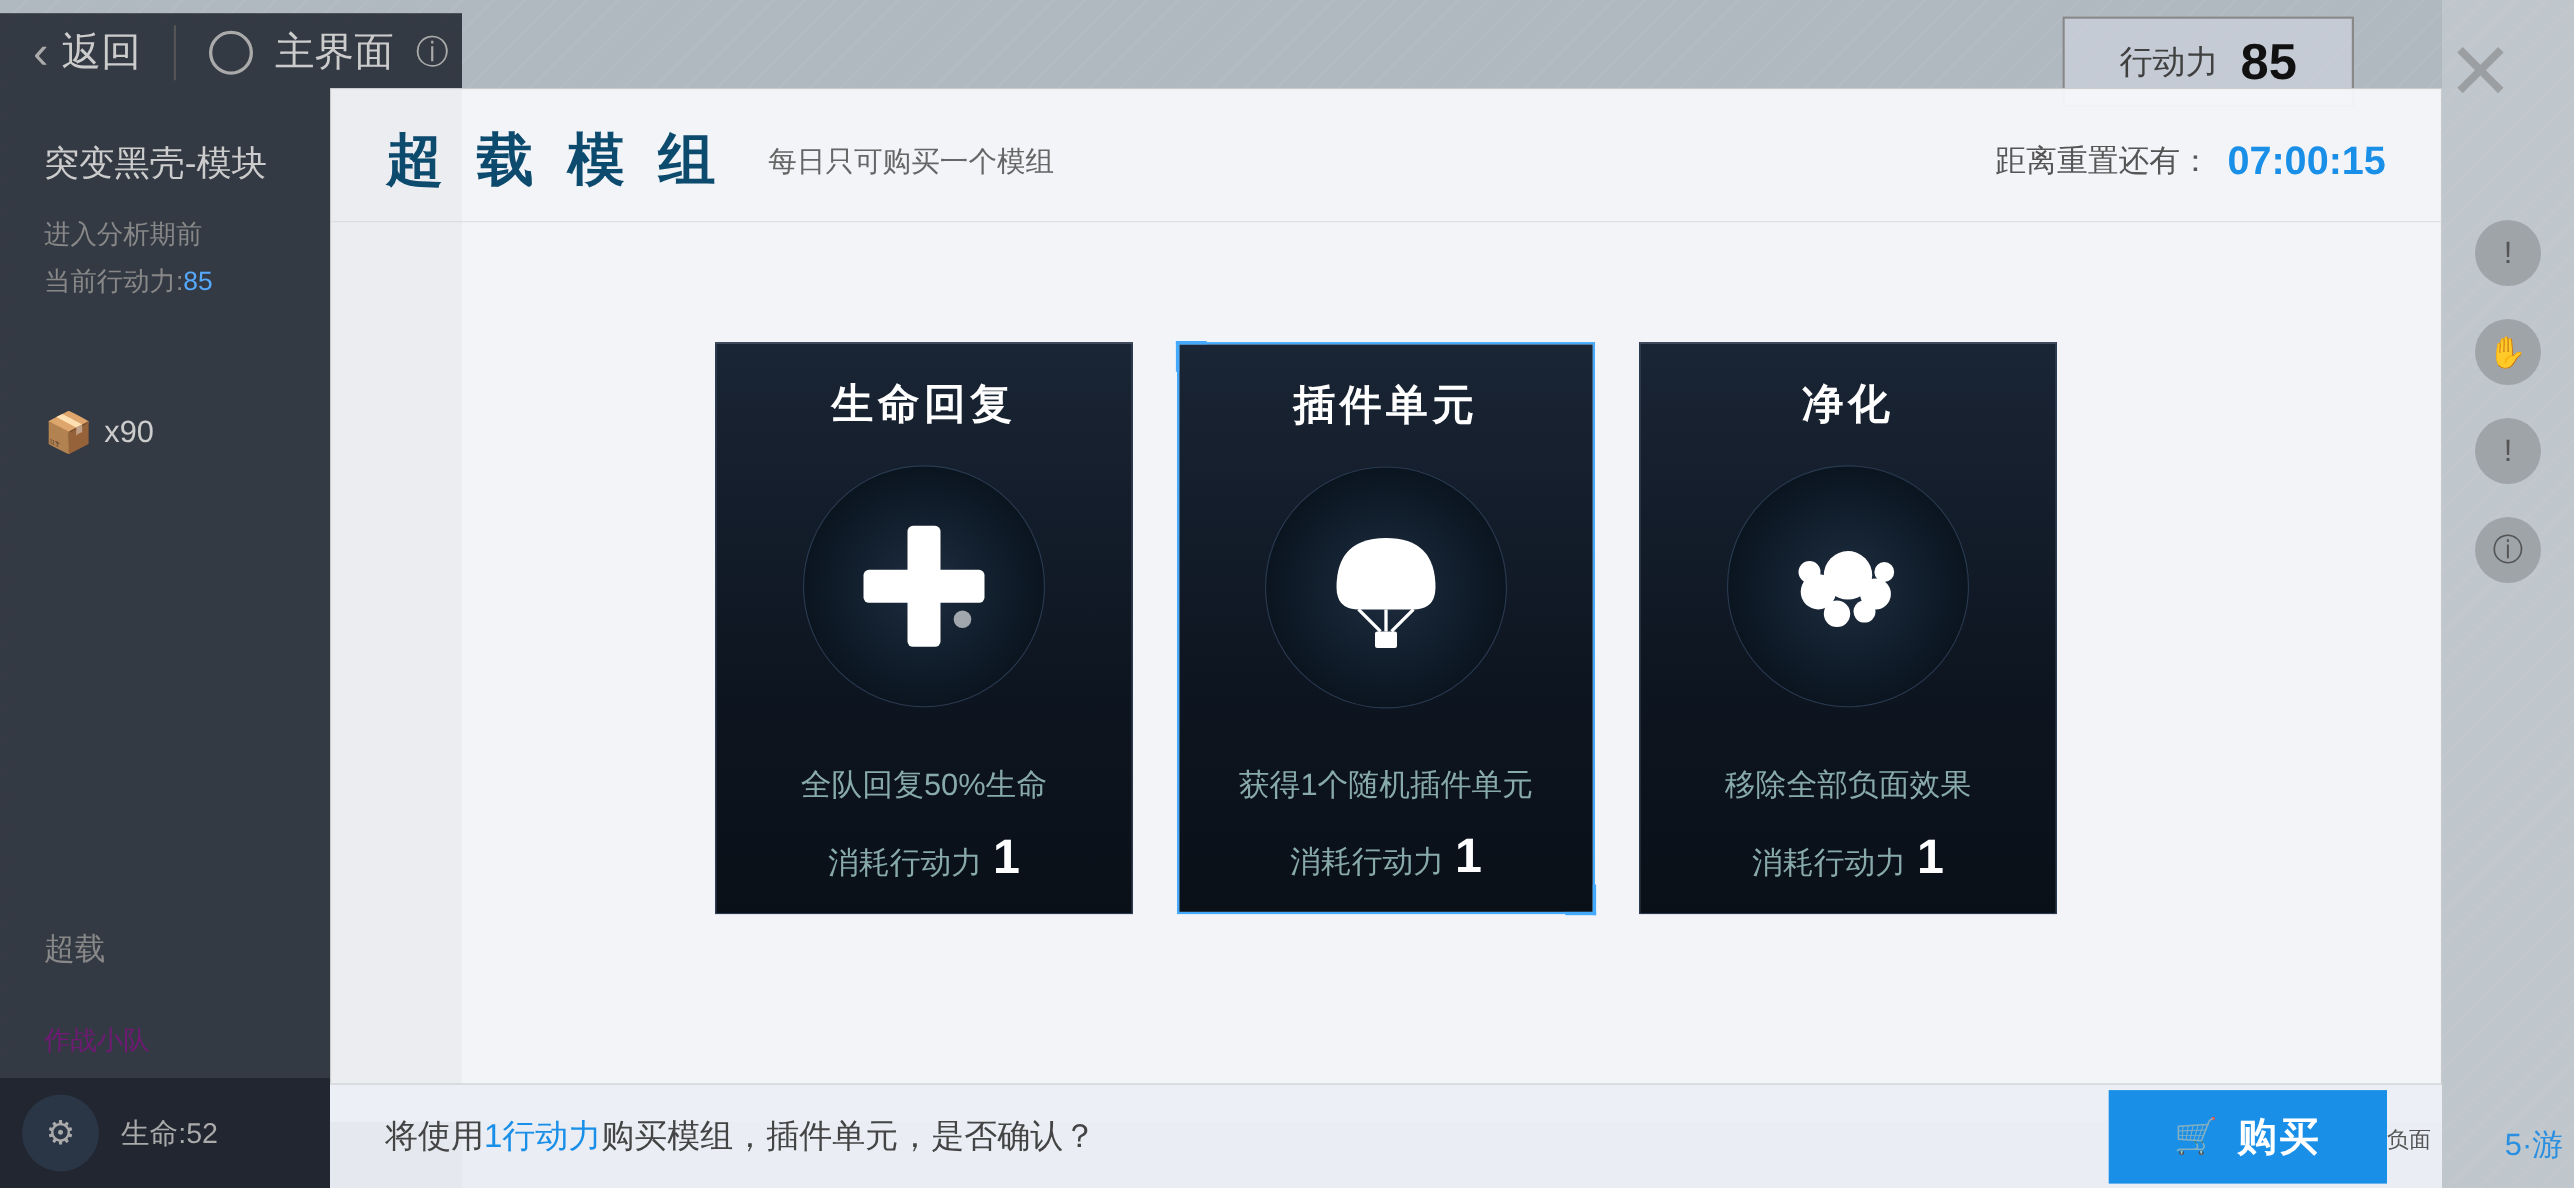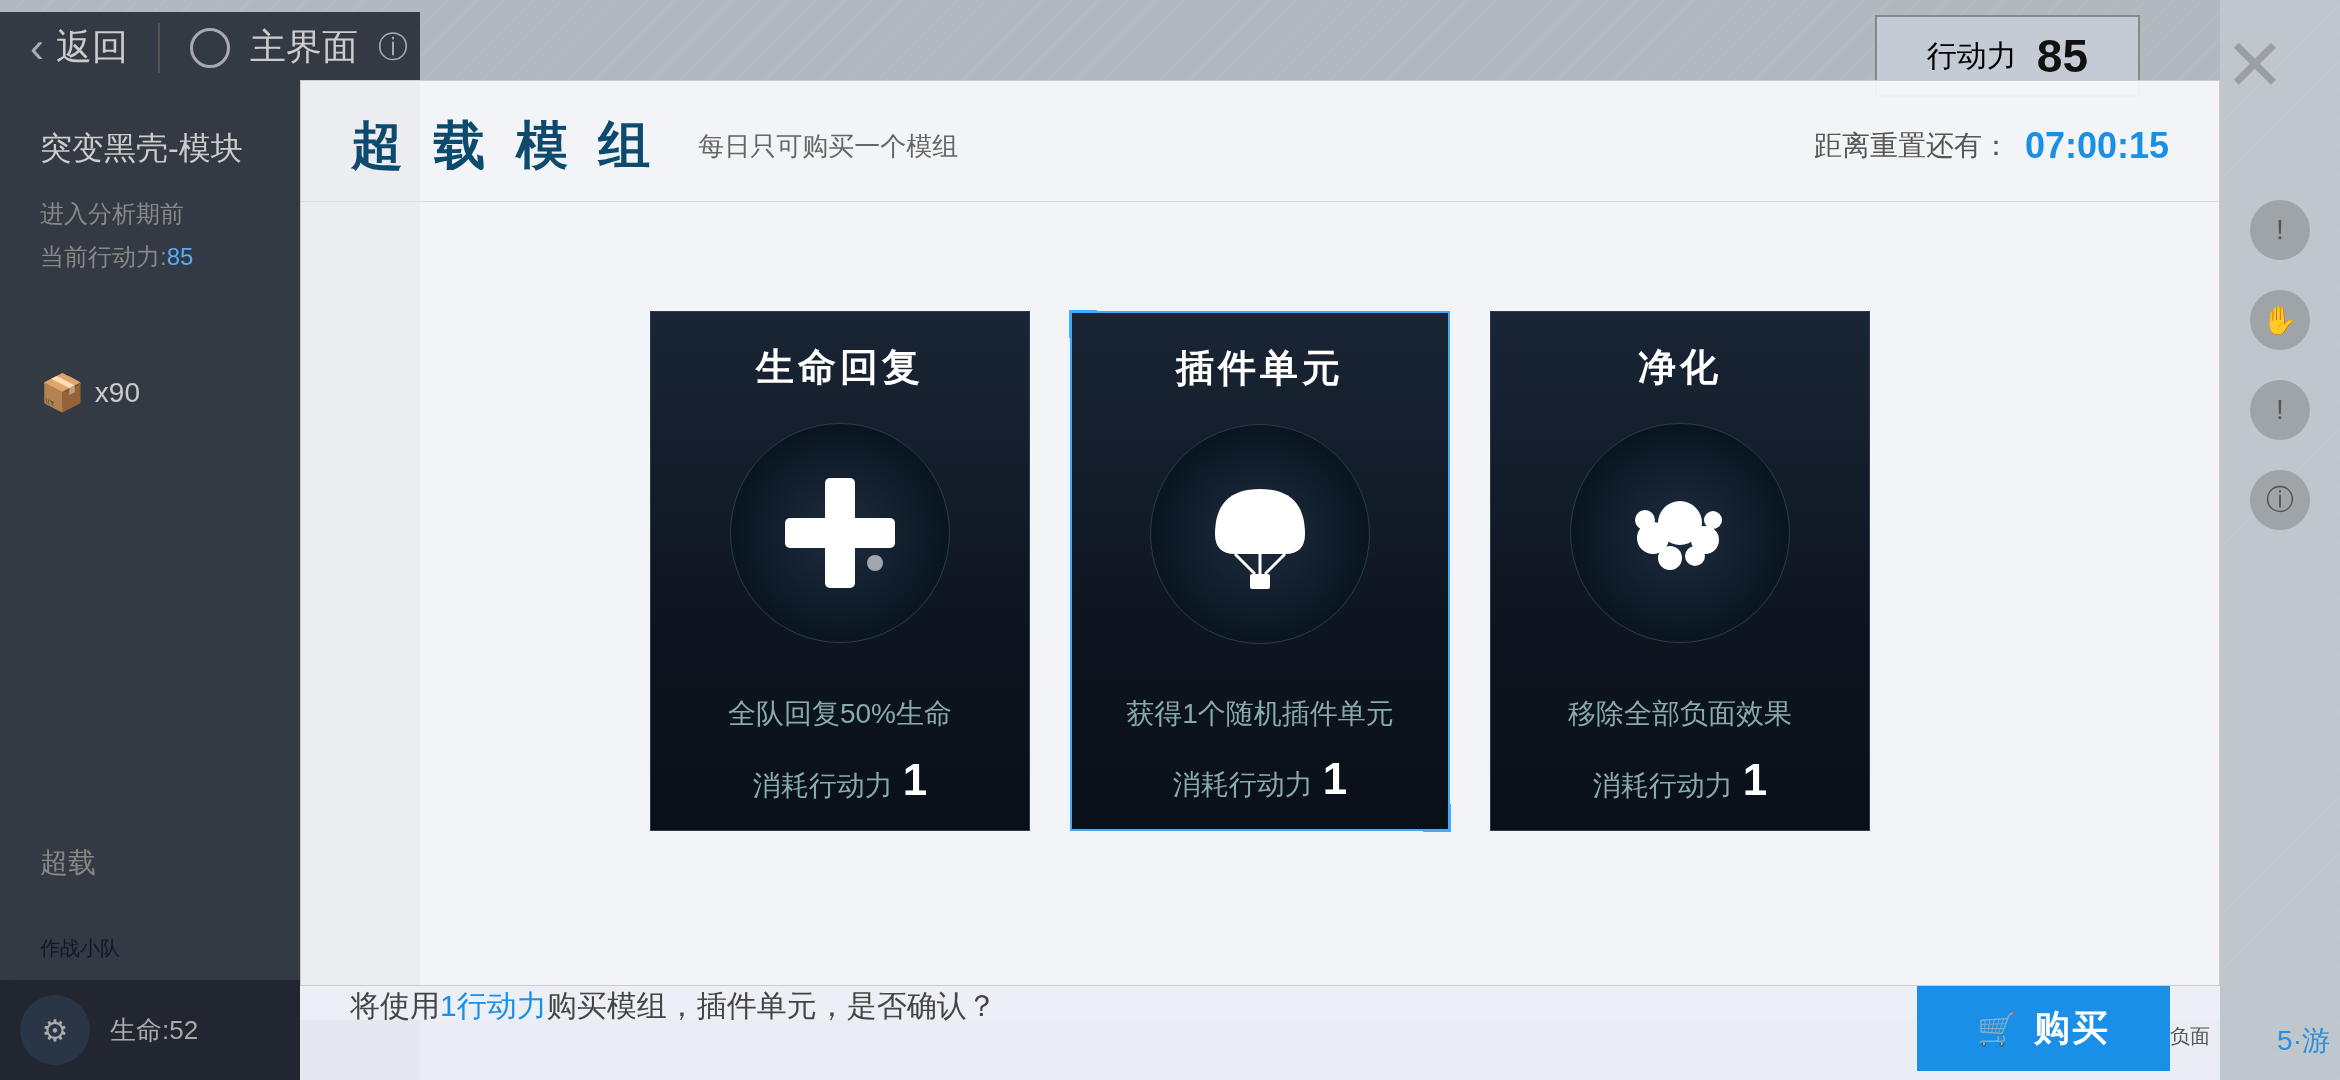--- a/index.html
+++ b/index.html
@@ -99,21 +99,21 @@
       background: rgba(200,205,215,0.9);
       border: 2px solid #888;
       padding: 12px 50px;
       display: flex;
       align-items: center;
       gap: 20px;
       font-size: 32px;
     }
 
     .action-points-label {
-      color: #000000;
+      color: #404040;
       font-size: 30px;
     }
 
     .action-points-value {
       color: #111;
       font-size: 46px;
       font-weight: bold;
     }
 
     
@@ -275,21 +275,21 @@
     
     .bottom-bar {
       position: absolute;
       bottom: 0;
       left: 300px;
       right: 120px;
       height: 95px;
       background: rgba(235,238,245,0.97);
       border-top: 1px solid #ccc;
       display: flex;
-      align-items: flex-start;
+      align-items: center;
       padding: 0 50px;
       gap: 20px;
     }
 
     .confirm-text {
       font-size: 30px;
       color: #444;
       flex: 1;
     }
 
@@ -355,22 +355,22 @@
       left: 20px;
       color: #888;
       font-size: 28px;
       padding: 10px 20px;
     }
 
     .sidebar-squad {
       position: absolute;
       bottom: 120px;
       left: 20px;
-      color: #0f172a;
-      font-size: 20px;
+      color: #701a75;
+      font-size: 24px;
       padding: 10px 20px;
     }
 
     
     .right-panel {
       position: absolute;
       right: 0;
       top: 0;
       width: 120px;
       height: 100%;

